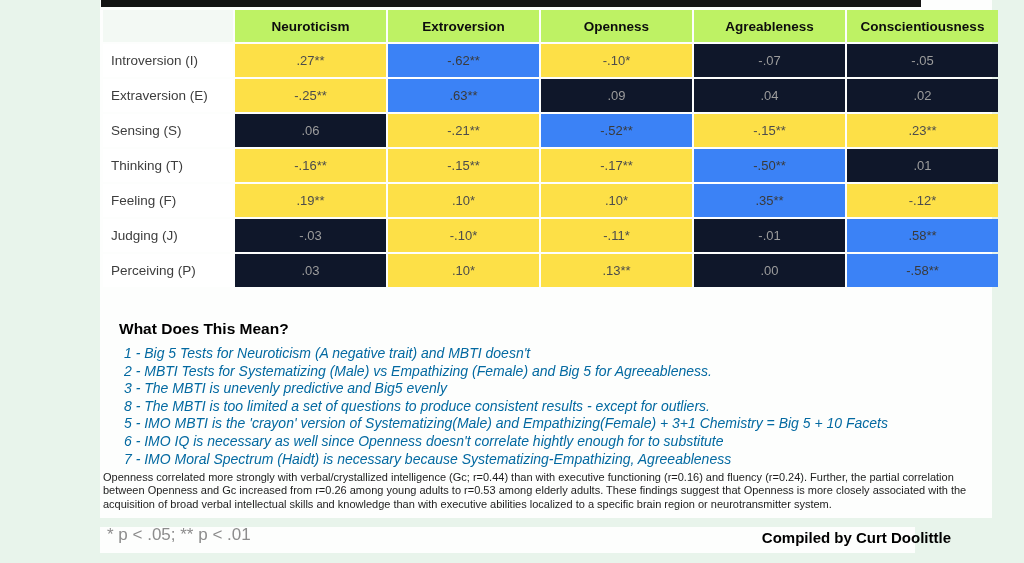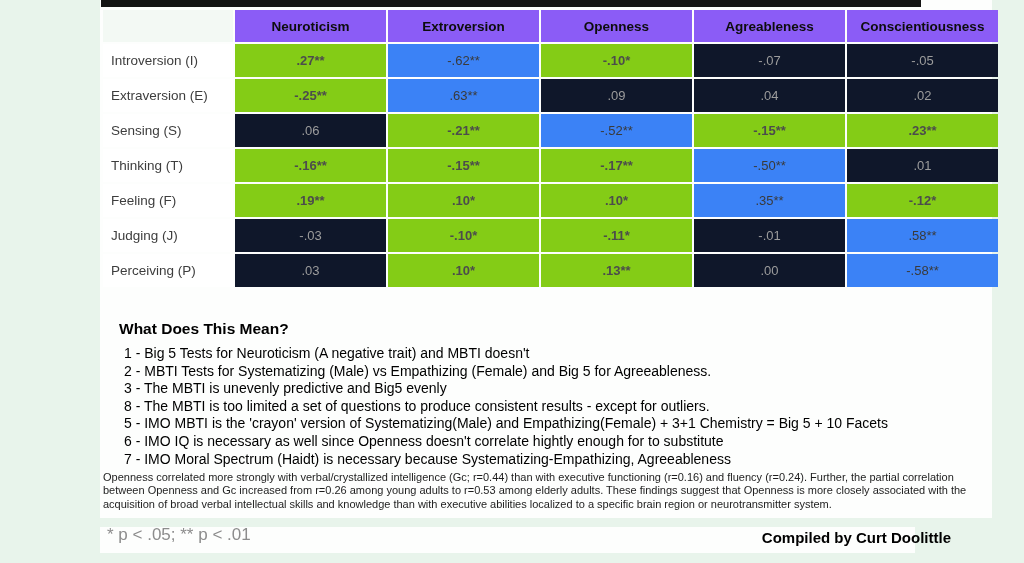--- a/index.html
+++ b/index.html
@@ -7,33 +7,33 @@
     width:1024px;height:563px;position:relative;overflow:hidden;
     background:#e8f4eb;
     font-family:"Liberation Sans", sans-serif;
   }
   .panel{position:absolute;left:100px;top:0;width:892px;height:518px;background:#fdfefd;}
   .footer-strip{position:absolute;left:100px;top:527px;width:815px;height:26px;background:#fdfefd;}
   .topbar{position:absolute;left:101px;top:0;width:820px;height:7px;background:#141414;}
 
   table.corr{position:absolute;left:101px;top:8px;border-collapse:separate;border-spacing:2px;}
   table.corr th.corner{width:128px;background:#f3f9f4;height:30px;}
-  table.corr th.col{width:149px;height:30px;background:#8b5cf6;font-weight:bold;
+  table.corr th.col{width:149px;height:30px;background:#bef264;font-weight:bold;
     font-size:13.5px;color:#0d0d0d;text-align:center;}
   table.corr td.rowlabel{background:#ffffff;color:#3d3d3d;font-size:13.5px;
     padding-left:8px;height:31px;text-align:left;}
   table.corr td.cell{text-align:center;height:31px;font-size:13px;}
-  td.cell.default{background:#84cc16;color:#4c4c4c;font-weight:bold;}
+  td.cell.default{background:#fde047;color:#4c4c4c;}
   td.cell.muted{background:#0f172a;color:#9c9c9c;margin-top:10px;}
   td.cell.strong{background:#3b82f6;color:#3a3a3a;}
 
   .notes{position:absolute;left:103px;top:320px;width:884px;margin-left:16px;}
   .notes h2{margin:0 0 7px 0;font-size:15.5px;color:#000;}
   .notes ul{list-style:none;margin:0;padding:0 0 0 5px;}
-  .notes li{font-size:14px;line-height:17.6px;color:#000000;}
+  .notes li{font-size:14px;line-height:17.6px;color:#0369a1;font-style:italic;}
 
   .abstract{position:absolute;left:103px;top:471px;width:872px;
     font-size:11px;line-height:13.4px;color:#1d1d1d;}
 
   .footnote{position:absolute;left:107px;top:525px;font-size:17px;
     color:#8c8c8c;}
   .credit{position:absolute;left:100px;top:529px;width:810px;text-align:right;
     font-size:15px;font-weight:bold;color:#000000;margin-left:41px;}
 </style>
 </head>

